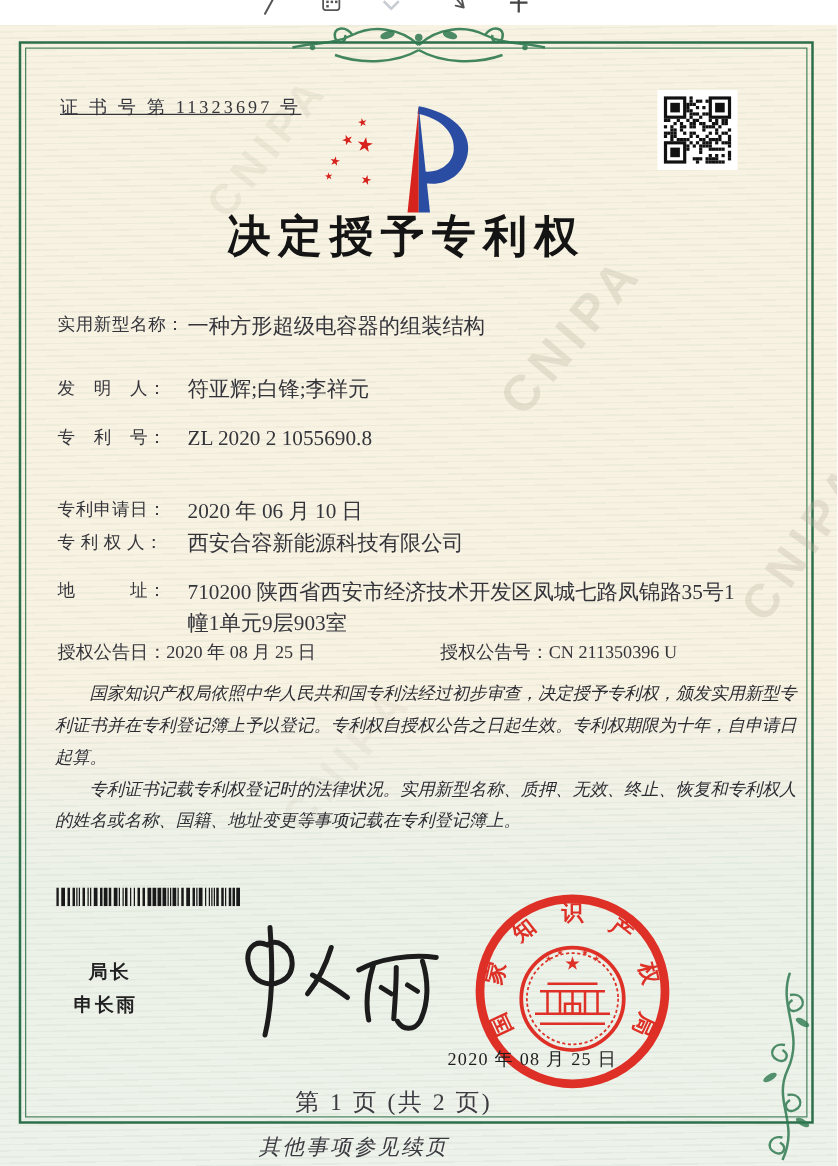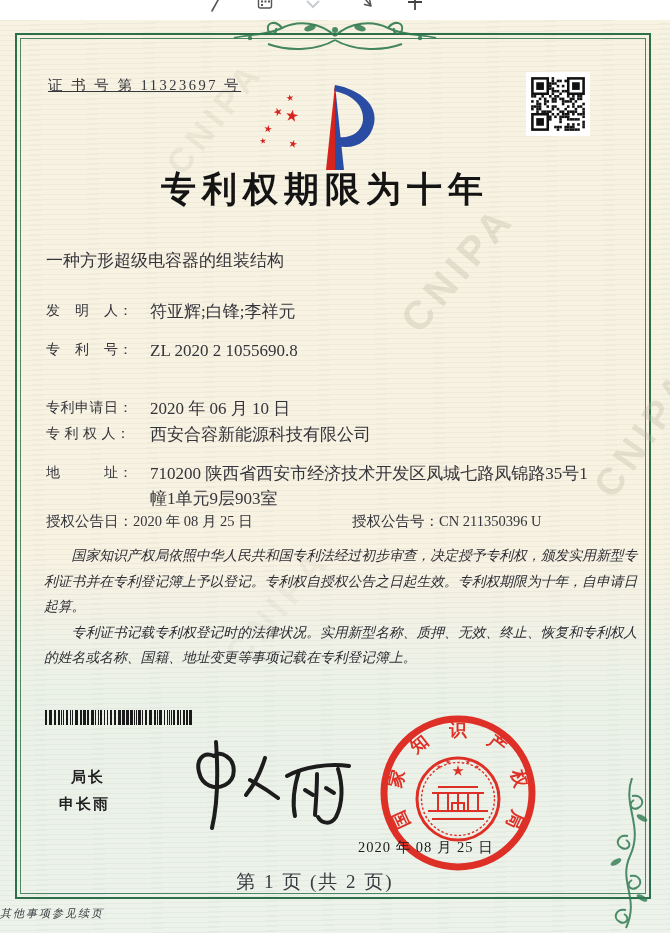--- a/index.html
+++ b/index.html
@@ -43,21 +43,21 @@
              font-weight:bold;font-size:15px;letter-spacing:2px;color:#222;z-index:3;}
   .sig-name{position:absolute;top:775px;left:59px;font-family:"Liberation Sans","DejaVu Sans",sans-serif;
             font-weight:bold;font-size:15px;letter-spacing:2px;color:#222;z-index:3;}
   .signature{position:absolute;top:716px;left:183px;z-index:4;}
   .seal{position:absolute;top:687px;left:372px;z-index:4;}
   #seal-arc text{fill:#dd2016;font-size:17.5px;font-weight:bold;font-family:"Liberation Serif","DejaVu Serif",serif;}
   .seal-date{position:absolute;top:818px;left:358px;width:165px;font-size:14.5px;letter-spacing:1px;
              color:#1d1d1d;z-index:5;}
   .page-no{position:absolute;top:849px;left:15px;width:600px;text-align:center;font-size:19px;
            letter-spacing:2px;color:#3a3a40;z-index:3;}
-  .cont-note{position:absolute;top:886px;left:0;width:566px;font-size:11px;font-style:italic;
+  .cont-note{position:absolute;top:886px;left:0;width:566px;text-align:center;font-size:17px;font-style:italic;
              letter-spacing:2px;color:#3a3a40;z-index:3;}
   .flourish-top{position:absolute;top:-4px;left:220px;z-index:6;}
   .vine{position:absolute;top:758px;left:590px;z-index:6;}
 </style>
 </head>
 <body>
 
 <div class="stage">
 
   <div class="topbar">
@@ -296,23 +296,24 @@
           <rect x="4" y="4" width="3" height="3" fill="#111"></rect>
           <rect x="16" y="2" width="7" height="7" fill="#111"></rect>
           <rect x="17" y="3" width="5" height="5" fill="#fff"></rect>
           <rect x="18" y="4" width="3" height="3" fill="#111"></rect>
           <rect x="2" y="16" width="7" height="7" fill="#111"></rect>
           <rect x="3" y="17" width="5" height="5" fill="#fff"></rect>
           <rect x="4" y="18" width="3" height="3" fill="#111"></rect>
         </svg>
     </div>
 
-    <div class="title">专利权期限为十年</div>
+    <div class="title">决定授予专利权</div>
 
     <div class="field f-name">
+      <span class="flabel">实用新型名称：</span>
       <span class="fvalue">一种方形超级电容器的组装结构</span>
     </div>
     <div class="field f-inv">
       <span class="flabel">发　明　人：</span>
       <span class="fvalue">符亚辉;白锋;李祥元</span>
     </div>
     <div class="field f-pno">
       <span class="flabel">专　利　号：</span>
       <span class="fvalue">ZL 2020 2 1055690.8</span>
     </div>

